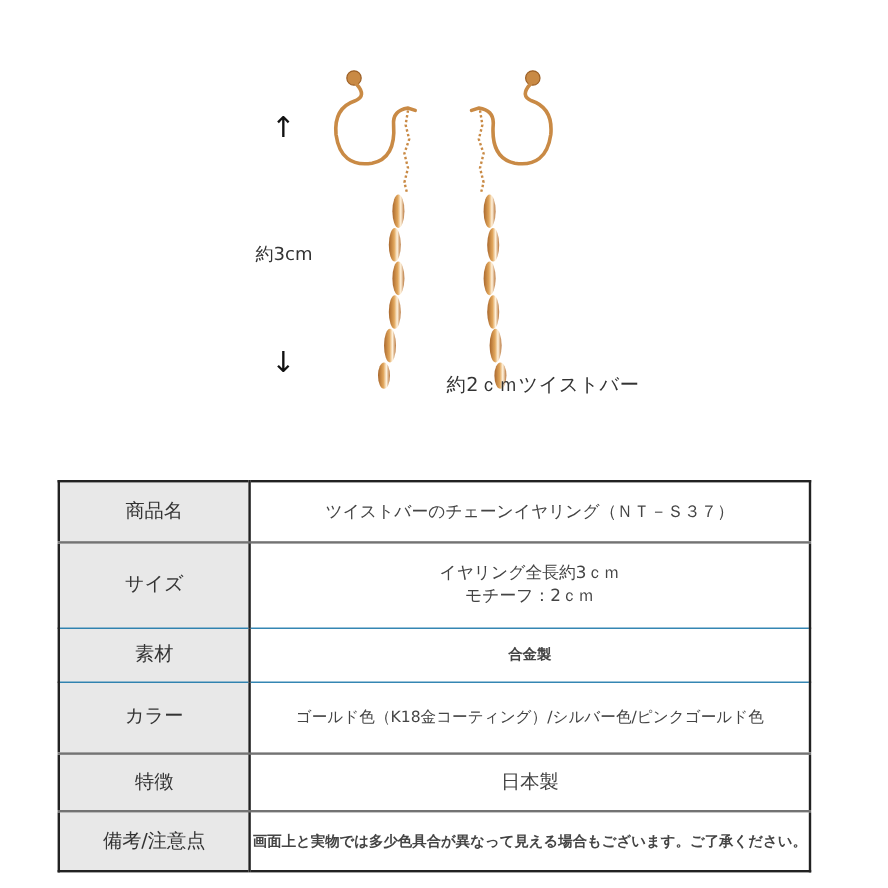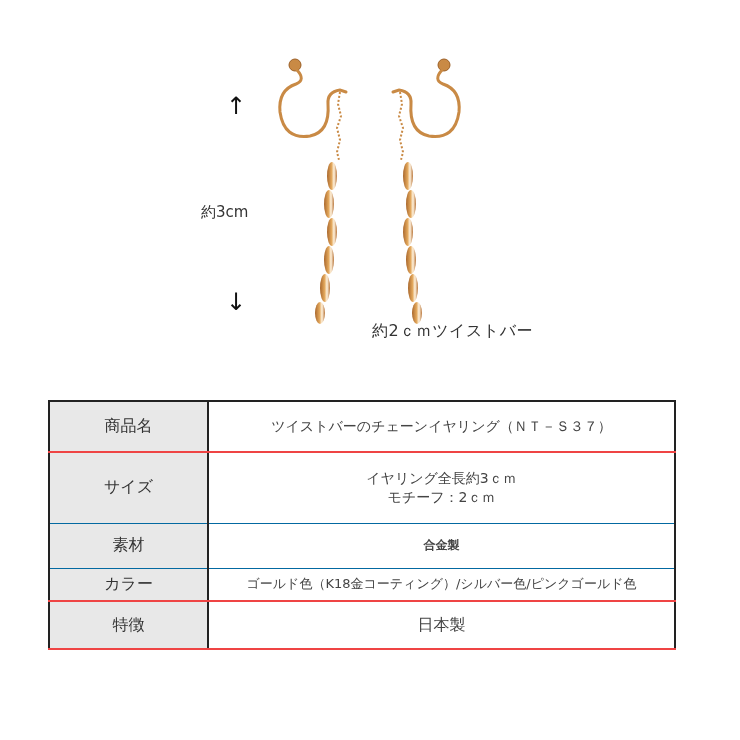--- a/index.html
+++ b/index.html
@@ -3,30 +3,30 @@
 <meta charset="utf-8">
 <style>
   html, body { margin: 0; padding: 0; background: #ffffff; }
   body { width: 740px; height: 740px; position: relative; overflow: hidden;
          font-family: "DejaVu Sans", "Liberation Sans", sans-serif; color: #333; }
 
   .photo { position: absolute; left: 0; top: 0; width: 740px; height: 380px; }
   .arrow { position: absolute; font-size: 24px; color: #111; line-height: 1; }
   .arrow-up { left: 226px; top: 94px; }
   .arrow-down { left: 226px; top: 290px; }
-  .dim-label { position: absolute; left: 201px; top: 203px; font-size: 15px; color: #333; }
-  .motif-label { position: absolute; left: 372px; top: 321px; font-size: 16px; color: #333; letter-spacing: 0.5px; }
+  .dim-label { position: absolute; left: 213px; top: 203px; font-size: 15px; color: #333; }
+  .motif-label { position: absolute; left: 372px; top: 311px; font-size: 16px; color: #333; letter-spacing: 0.5px; }
 
   .spec-table { position: absolute; left: 48px; top: 400px; width: 628px;
                 border-collapse: collapse; border: 2px solid #222; }
   .spec-table td { padding: 0; text-align: center; vertical-align: middle; }
   .spec-table .th { width: 157px; background: #e8e8e8; border-right: 2px solid #222;
                     font-size: 16px; color: #333; }
   .spec-table .tv { background: #fff; color: #444; }
-  .row-strong td { border-bottom: 2px solid #ef4444; }
+  .row-strong td { border-bottom: 2px solid #737373; }
   .row-thin td { border-bottom: 1px solid #0369a1; }
   .row-last td { border-bottom: none; }
   .v-lg { font-size: 14px; margin-left: 16px; }
   .v-md { font-size: 13px; }
   .v-sm { font-size: 12px; font-weight: bold; }
   .v-xl { font-size: 16px; color: #333; }
   .size-line { display: block; line-height: 19px; }
 </style>
 </head>
 <body>
@@ -86,22 +86,26 @@
     <td class="th">サイズ</td>
     <td class="tv v-lg">
       <span class="size-line">イヤリング全長約3ｃｍ</span>
       <span class="size-line">モチーフ：2ｃｍ</span>
     </td>
   </tr>
   <tr class="row-thin" style="height:45px">
     <td class="th">素材</td>
     <td class="tv v-sm">合金製</td>
   </tr>
-  <tr class="row-strong" style="height:33px">
+  <tr class="row-strong" style="height:60px">
     <td class="th">カラー</td>
     <td class="tv v-md">ゴールド色（K18金コーティング）/シルバー色/ピンクゴールド色</td>
   </tr>
   <tr class="row-strong" style="height:48px">
     <td class="th">特徴</td>
     <td class="tv v-xl">日本製</td>
   </tr>
+  <tr class="row-last" style="height:50px">
+    <td class="th">備考/注意点</td>
+    <td class="tv v-sm">画面上と実物では多少色具合が異なって見える場合もございます。ご了承ください。</td>
+  </tr>
 </tbody>
   </table>
 
 </body></html>

